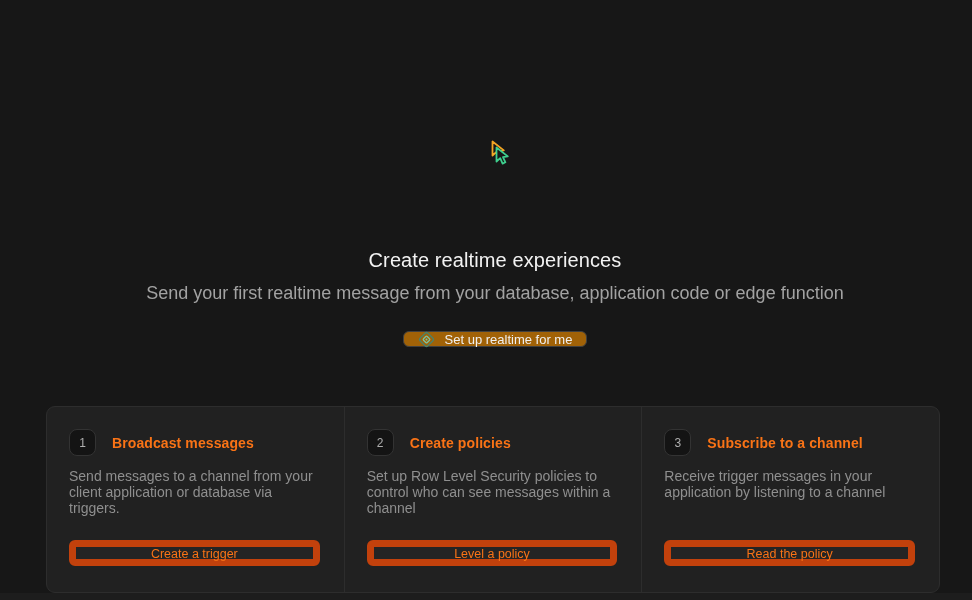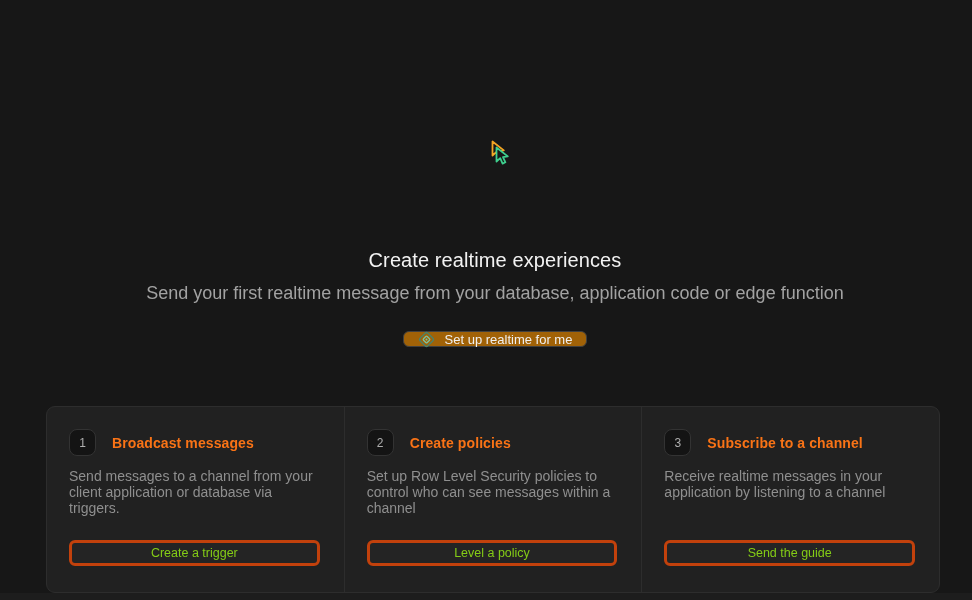--- a/index.html
+++ b/index.html
@@ -105,23 +105,23 @@
     font-size: 14px;
     line-height: 16px;
     color: #8f8f8f;
     padding-right: 4px;
   }
   .card-button {
     margin-top: auto;
     width: 100%;
     height: 26px;
     background: #242424;
-    border: 3px solid #c2410c;
+    border: 7px solid #c2410c;
     border-radius: 6px;
-    color: #84cc16;
+    color: #f97316;
     font-size: 12.5px;
     font-family: "Liberation Sans", sans-serif;
     cursor: pointer;
   }
 
   
   .footer-band {
     position: absolute;
     left: 0;
     top: 593px;
@@ -179,19 +179,19 @@
     </div>
     <div class="card-desc">Set up Row Level Security policies to control who can see messages within a channel</div>
     <button class="card-button">Level a policy</button>
   </div>
 
   <div class="card">
     <div class="card-head">
       <div class="step-badge">3</div>
       <div class="card-title">Subscribe to a channel</div>
     </div>
-    <div class="card-desc">Receive realtime messages in your application by listening to a channel</div>
-    <button class="card-button">Send the guide</button>
+    <div class="card-desc">Receive trigger messages in your application by listening to a channel</div>
+    <button class="card-button">Read the policy</button>
   </div>
 
 </div>
 
 <div class="footer-band"></div>
 
 </body></html>

